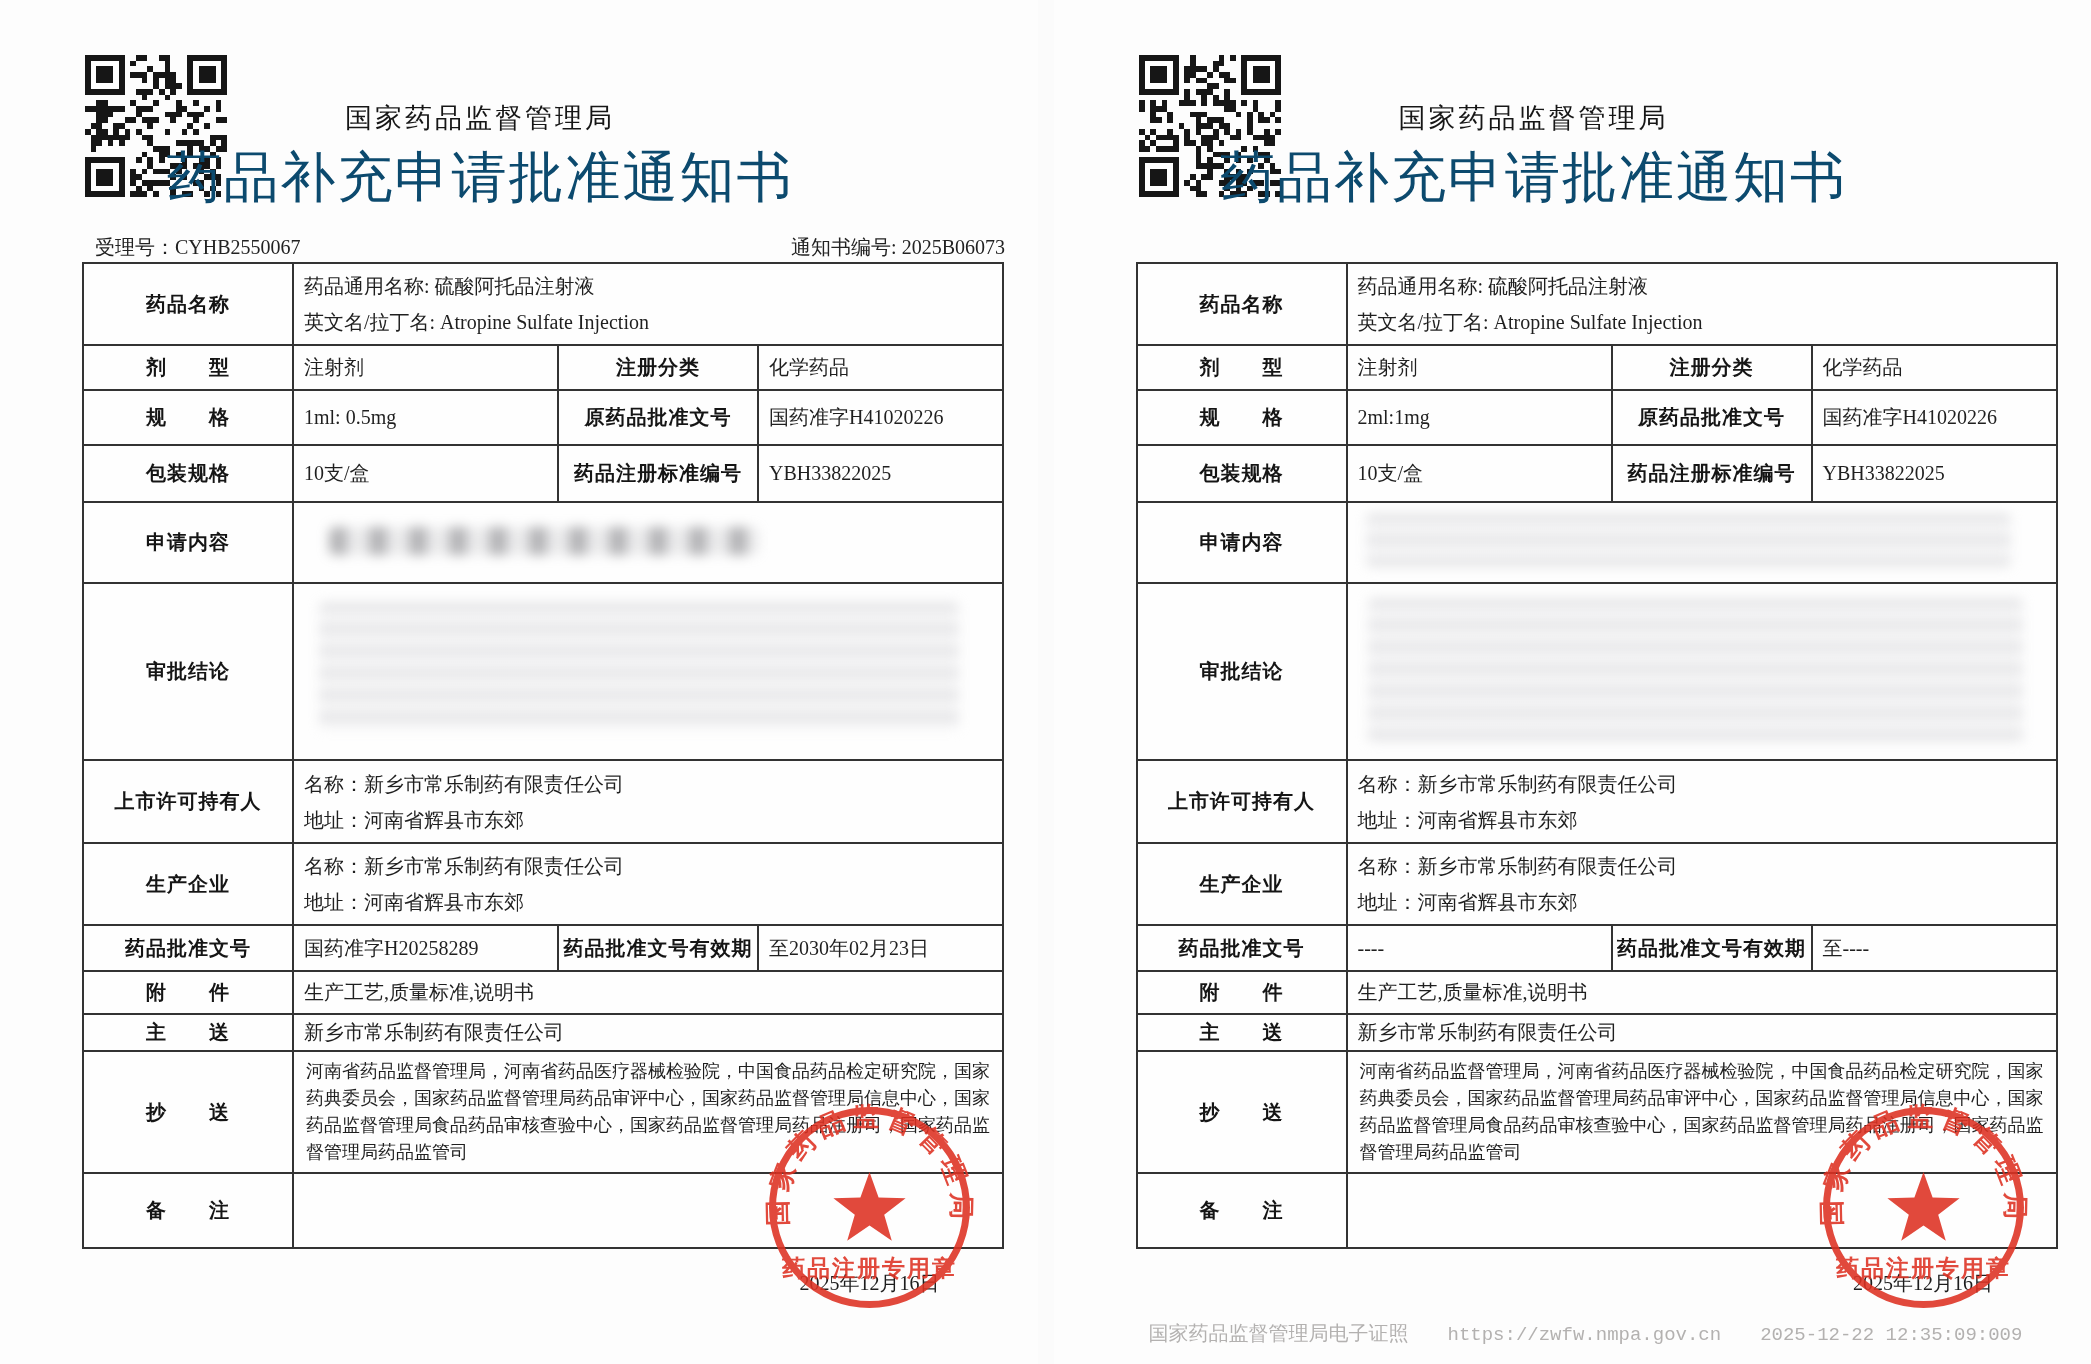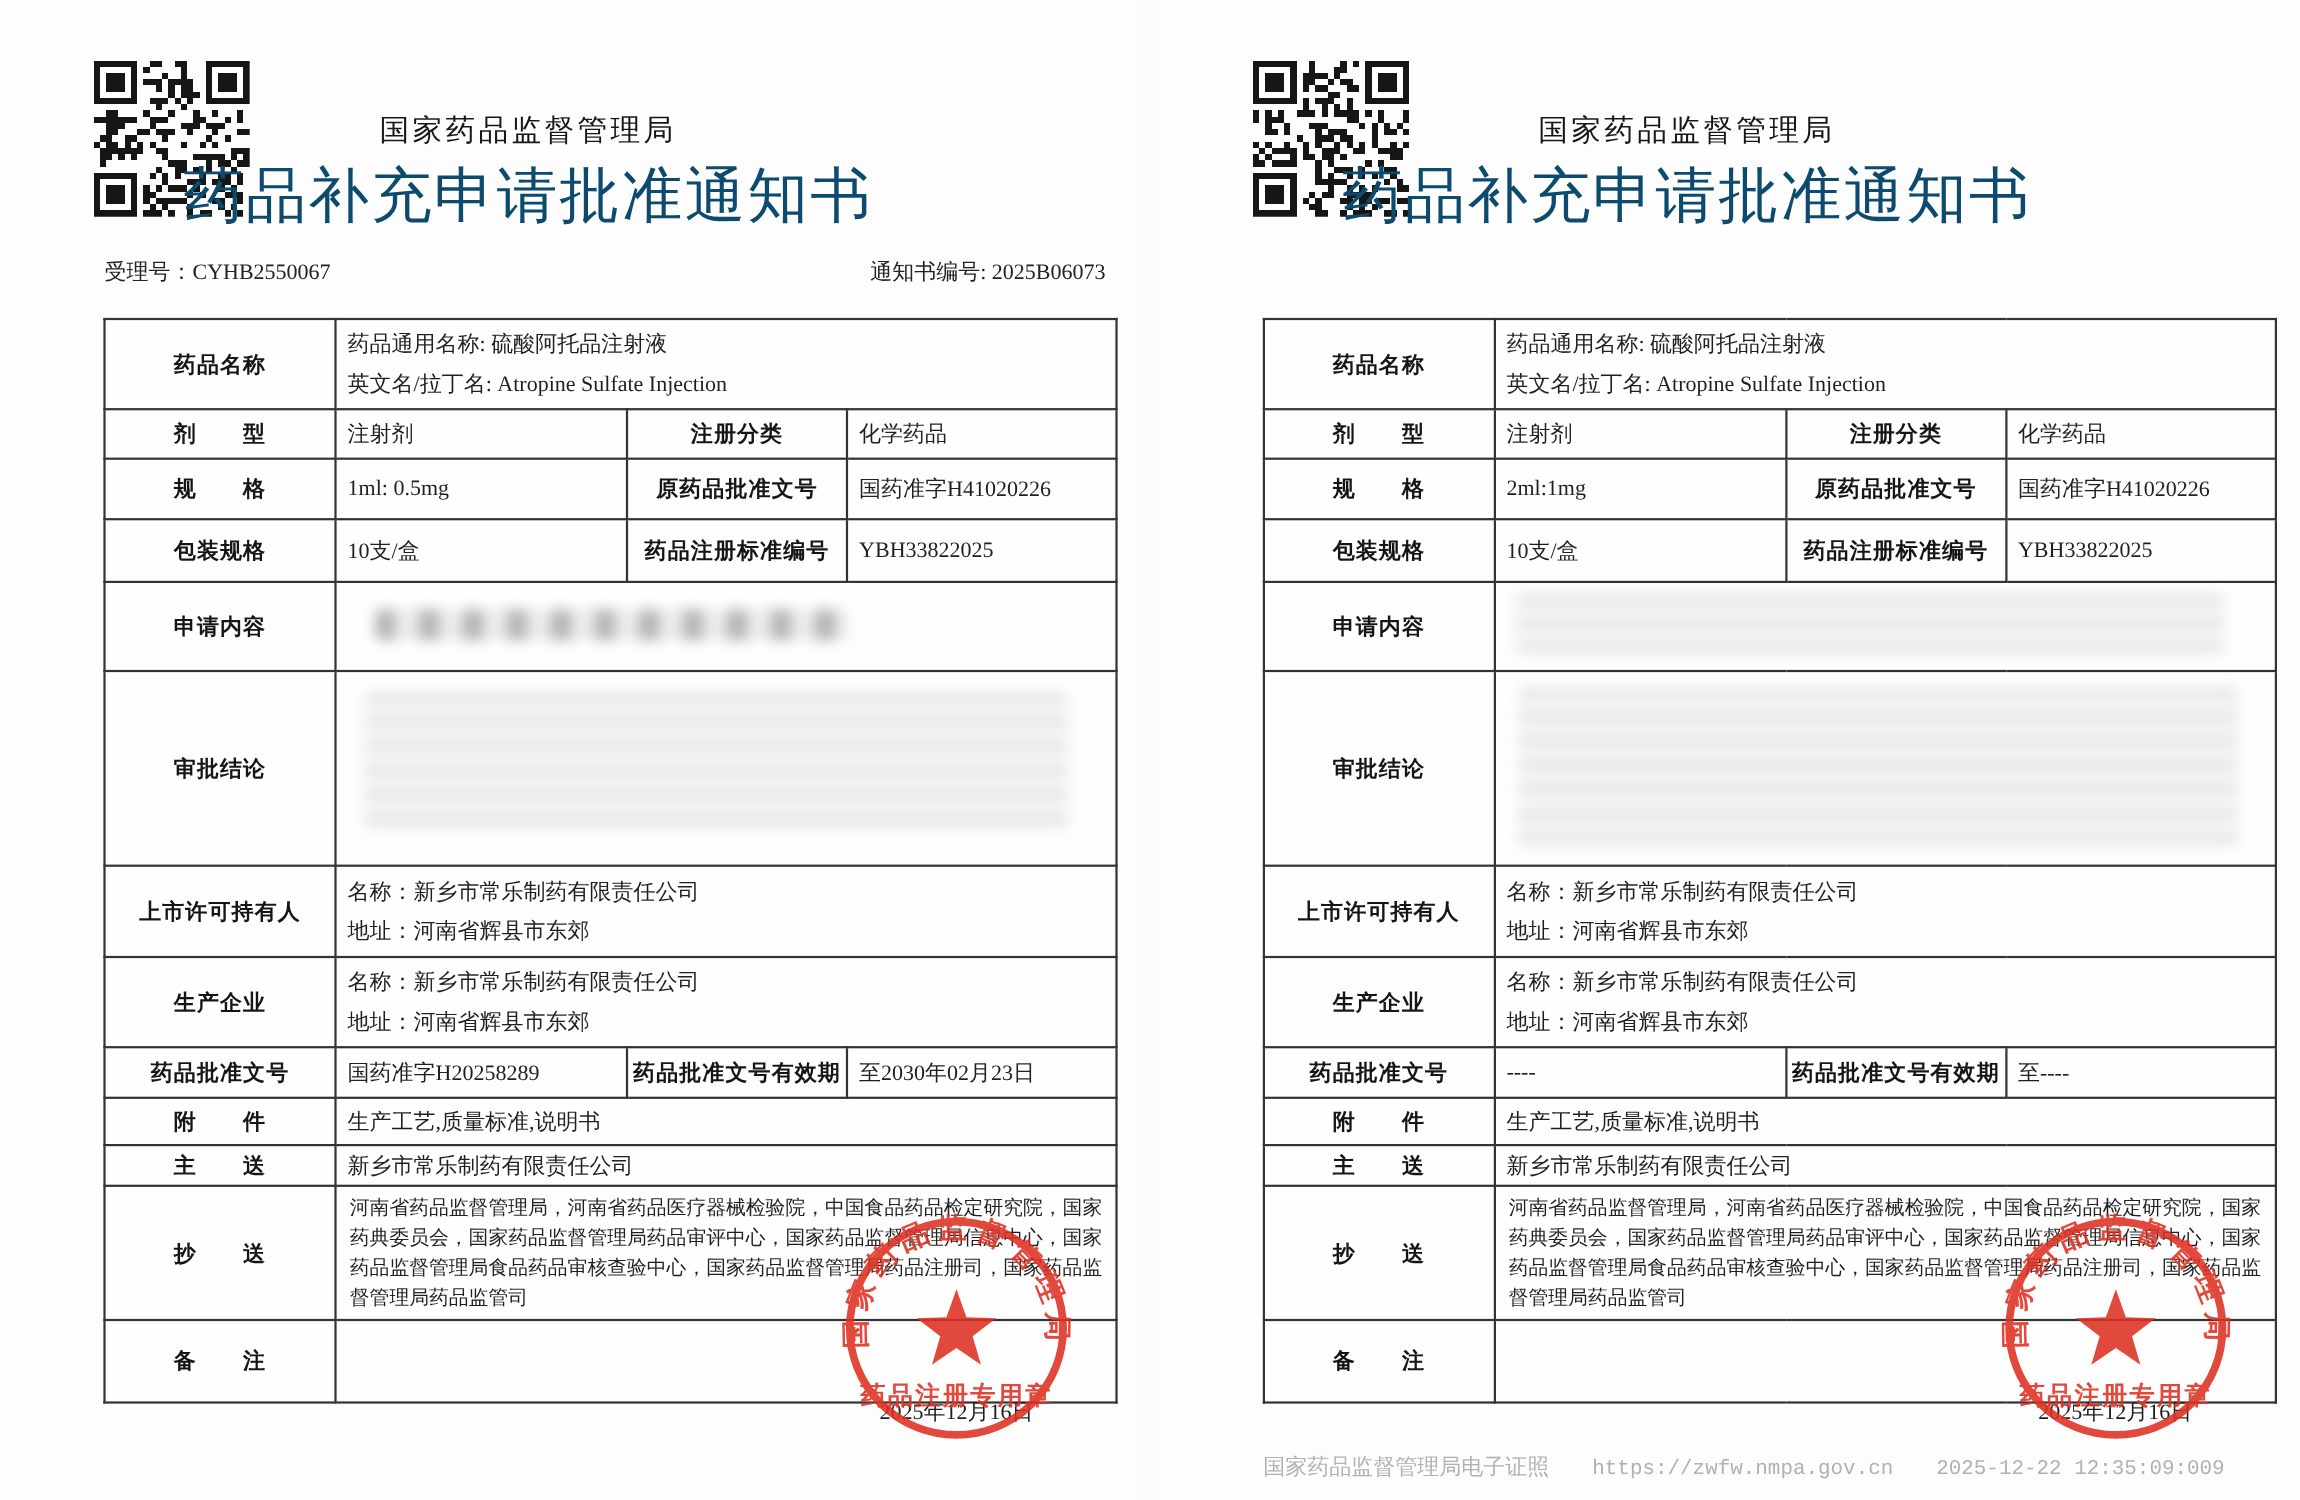--- a/index.html
+++ b/index.html
@@ -16,22 +16,22 @@
   }
   .doctitle{
     position:absolute;left:0;top:141px;width:960px;text-align:center;
     font-size:55px;letter-spacing:2px;color:#0c4a6e;
   }
   .meta{
     position:absolute;left:95px;top:234px;width:910px;display:flex;
     justify-content:space-between;font-size:20px;color:#222;
   }
   table.grid{
-    position:absolute;left:94px;top:262px;width:920px;
-    border-collapse:collapse;table-layout:fixed;background:#fefefe;margin-top:27px;
+    position:absolute;left:82px;top:262px;width:920px;
+    border-collapse:collapse;table-layout:fixed;background:#fefefe;
   }
   table.grid td{
     border:2px solid #333;vertical-align:middle;overflow:hidden;
   }
   td.label{
     font-weight:bold;text-align:center;font-size:20px;letter-spacing:1px;color:#151515;padding:0 2px;
   }
   td.value{font-size:20px;padding:4px 10px;color:#1f1f1f;}
   td.multi div{line-height:36px;}
   td.cc{font-size:18px;line-height:27px;padding:6px 12px;}

